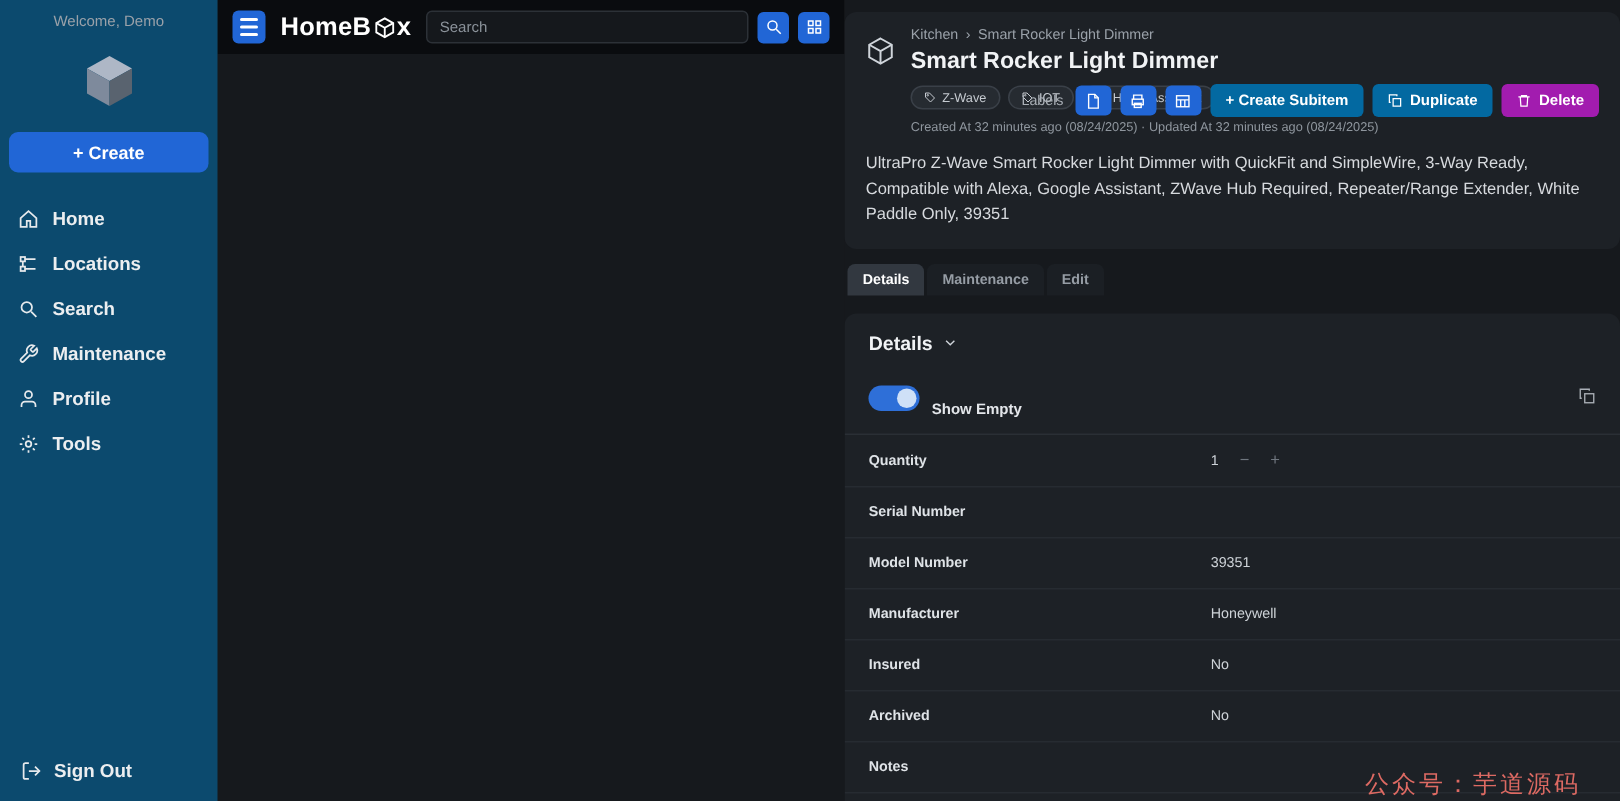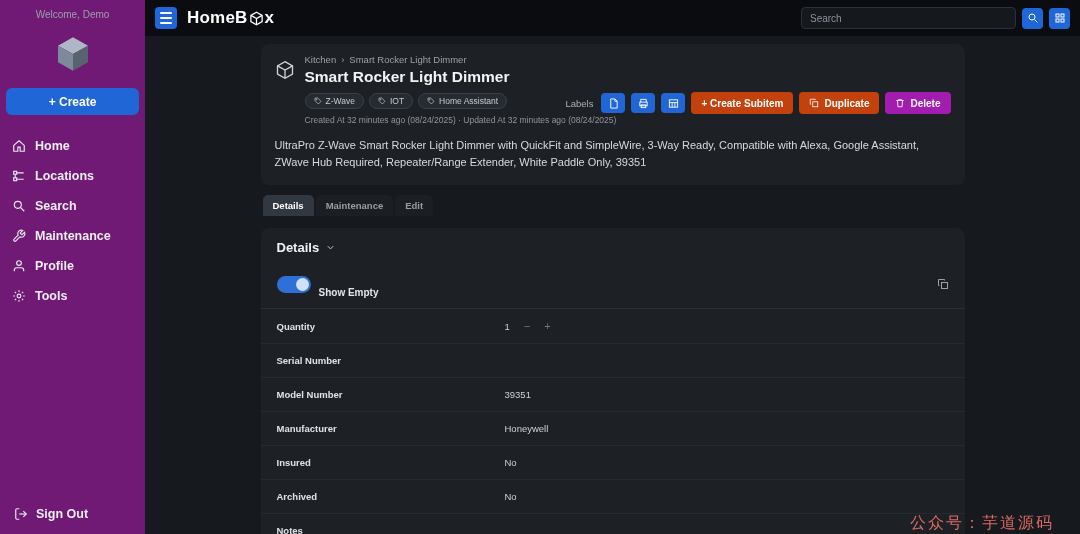--- a/index.html
+++ b/index.html
@@ -1,34 +1,34 @@
 <!DOCTYPE html>
 <html><head>
 <meta charset="utf-8">
 <style>
   * { margin:0; padding:0; box-sizing:border-box; }
   html,body { background:#000; }
   body { font-family:"Liberation Sans","DejaVu Sans",sans-serif; }
   .app { position:relative; width:1080px; height:534px; overflow:hidden; background:#16191d; display:flex; }
 
   
-  .sidebar { width:145px; flex:none; background:#701a75; display:flex; flex-direction:column; position:relative; z-index:3; }
+  .sidebar { width:145px; flex:none; background:#0c4a6e; display:flex; flex-direction:column; position:relative; z-index:3; }
   .welcome { text-align:center; color:#9aa1a9; font-size:10px; padding-top:9px; }
   .side-logo { display:flex; justify-content:center; margin-top:14px; }
   .create-btn { margin:14px 6px 0 6px; height:27px; background:#2166d6; color:#fff; font-size:12px; font-weight:700;
                 border:none; border-radius:6px; display:flex; align-items:center; justify-content:center; cursor:pointer; }
   .nav { margin-top:18px; display:flex; flex-direction:column; gap:4px; padding-left:12px; }
   .nav-item { display:flex; align-items:center; gap:9px; height:26px; color:#eceef0; font-size:12.5px; font-weight:600; cursor:pointer; }
   .nav-item svg { width:14px; height:14px; stroke:#e6e9ec; fill:none; stroke-width:2; flex:none; }
   .signout { margin-top:auto; margin-bottom:6px; padding-left:14px; display:flex; align-items:center; gap:8px;
              color:#eceef0; font-size:12.5px; font-weight:600; height:28px; cursor:pointer; }
   .signout svg { width:14px; height:14px; stroke:#e6e9ec; fill:none; stroke-width:2; }
 
   
-  .main { flex:1; display:flex; flex-direction:column; min-width:0; }
+  .main { flex:1; display:flex; min-width:0; }
   .topbar { height:36px; background:#0a0c0f; display:flex; align-items:center; padding:0 10px; gap:10px; flex:none; }
   .hamburger { width:22px; height:22px; border-radius:4px; background:#2166d6; border:none; display:flex; flex-direction:column;
                align-items:center; justify-content:center; gap:3px; cursor:pointer; }
   .hamburger i { display:block; width:12px; height:2px; background:#fff; border-radius:1px; }
   .brand { display:flex; align-items:center; color:#fff; font-size:17px; font-weight:800; letter-spacing:.2px; }
   .brand svg { width:15px; height:15px; stroke:#fff; fill:none; stroke-width:2; margin:0 1px; }
   .search-wrap { margin-left:auto; display:flex; align-items:center; gap:6px; }
   .search-input { width:215px; height:22px; background:#15181c; border:1px solid #2c3137; border-radius:4px;
                   color:#cfd3d8; font-size:10px; padding:0 8px; outline:none; }
   .search-input::placeholder { color:#8b929a; }
@@ -49,21 +49,21 @@
   .badges { display:flex; gap:5px; margin-top:7px; }
   .badge { display:flex; align-items:center; gap:4px; background:#262b31; border:1px solid #3a4048; border-radius:999px;
            padding:2px 8px; font-size:8.5px; color:#c6cbd1; cursor:pointer; }
   .badge svg { width:8px; height:8px; stroke:#c6cbd1; fill:none; stroke-width:2; }
   .meta { font-size:8.5px; color:#8f969e; margin-top:6px; }
   .actions { position:absolute; right:14px; top:48px; display:flex; align-items:center; gap:6px; }
   .labels-caption { font-size:9.5px; color:#aab0b7; margin-right:2px; }
   .mini-btn { width:24px; height:20px; border:none; border-radius:4px; background:#2166d6; display:flex;
               align-items:center; justify-content:center; cursor:pointer; }
   .mini-btn svg { width:11px; height:11px; stroke:#fff; fill:none; stroke-width:2; }
-  .action-btn { height:22px; border:none; border-radius:4px; background:#c2410c; color:#fff; font-size:10px; font-weight:700;
+  .action-btn { height:22px; border:none; border-radius:4px; background:#0369a1; color:#fff; font-size:10px; font-weight:700;
                 padding:0 10px; display:flex; align-items:center; gap:5px; cursor:pointer; }
   .action-btn svg { width:10px; height:10px; stroke:#fff; fill:none; stroke-width:2; }
   .action-btn.danger { background:#a21caf; }
   .description { margin-top:12px; font-size:11px; line-height:1.55; color:#d7dade; }
 
   
   .tabs { display:flex; gap:2px; margin-top:10px; padding-left:2px; }
   .tab { font-size:9.5px; font-weight:700; padding:5px 10px; border-radius:5px 5px 0 0; color:#969da5;
          background:#1b1f24; cursor:pointer; }
   .tab.is-active { background:#323840; color:#fff; }

